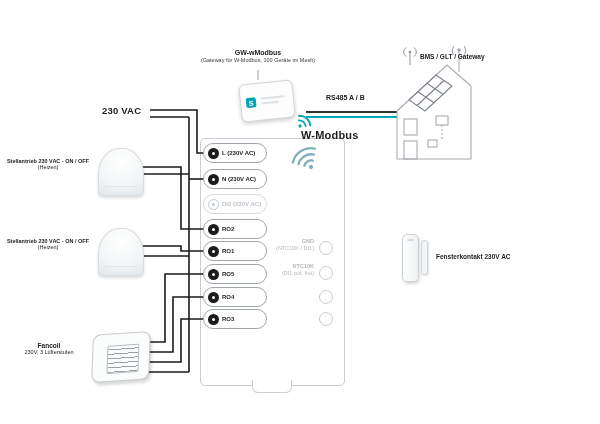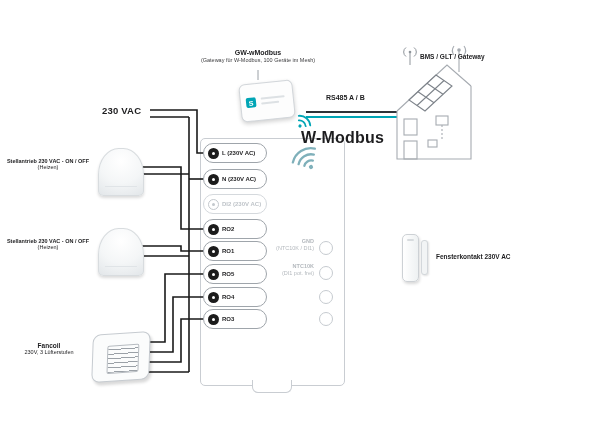--- a/index.html
+++ b/index.html
@@ -13,21 +13,21 @@
   .wire-layer { position:absolute; left:0; top:0; z-index:3; pointer-events:none; }
 
   
   .lbl { position:absolute; white-space:nowrap; }
   .power-lbl { left:102px; top:85px; font-size:9.5px; font-weight:bold; letter-spacing:.2px; z-index:6; }
   .gw-title-wrap { left:160px; top:29px; width:196px; text-align:center; z-index:6; }
   .gw-title { font-size:7px; font-weight:bold; }
   .gw-sub { font-size:5.5px; color:#3c3c3e; margin-top:1px; }
   .rs485-lbl { left:326px; top:74px; font-size:7px; font-weight:bold; z-index:6; }
   .bms-lbl { left:420px; top:33px; font-size:6.5px; font-weight:bold; z-index:6; }
-  .wmodbus-lbl { left:301px; top:109px; font-size:16px; font-weight:bold; letter-spacing:.2px; z-index:6;text-align:right; }
+  .wmodbus-lbl { left:301px; top:109px; font-size:11px; font-weight:bold; letter-spacing:.2px; z-index:6;text-align:right; }
   .fk-lbl { left:436px; top:233px; font-size:6.5px; font-weight:bold; z-index:6; }
 
   .dev-lbl { position:absolute; width:96px; text-align:center; z-index:6; }
   .dev-lbl .l1 { font-size:5.5px; font-weight:bold; white-space:nowrap; }
   .dev-lbl .l2 { font-size:5.5px; }
   .act1-lbl { left:0px; top:138px; }
   .act2-lbl { left:0px; top:218px; }
   .fc-lbl   { left:5px;  top:322px; width:88px; }
   .fc-lbl .l1 { font-size:6.5px; }
 

